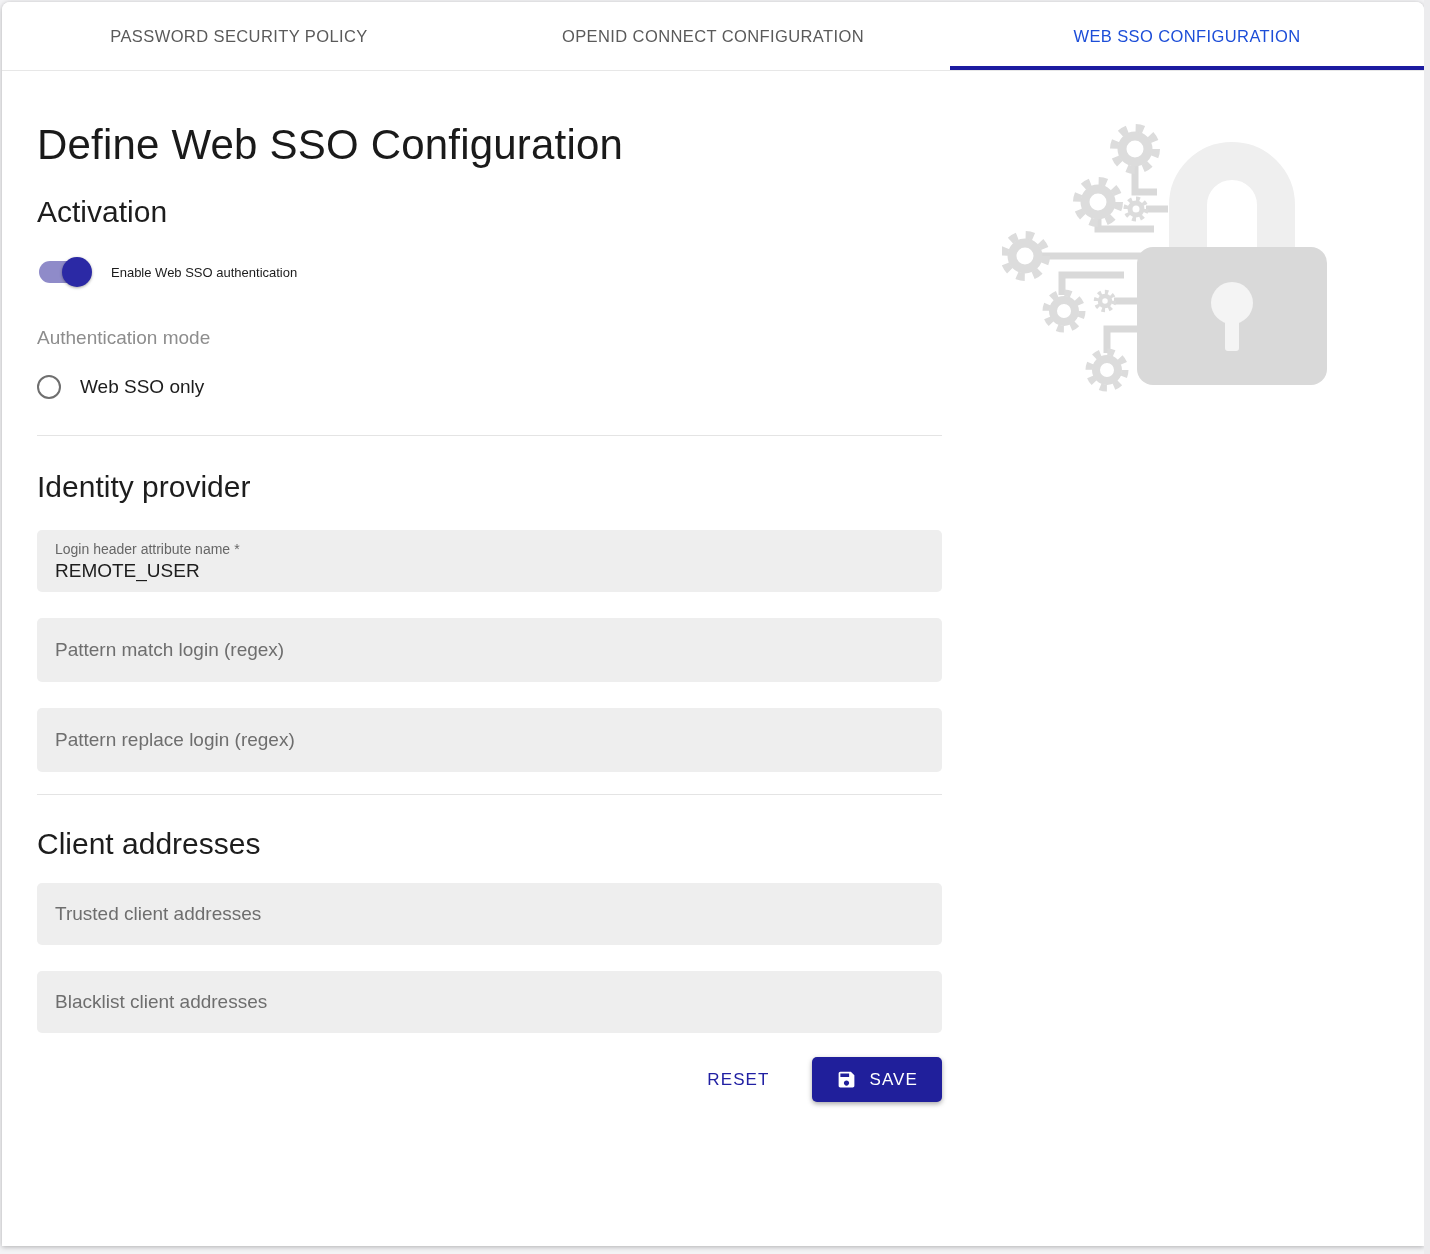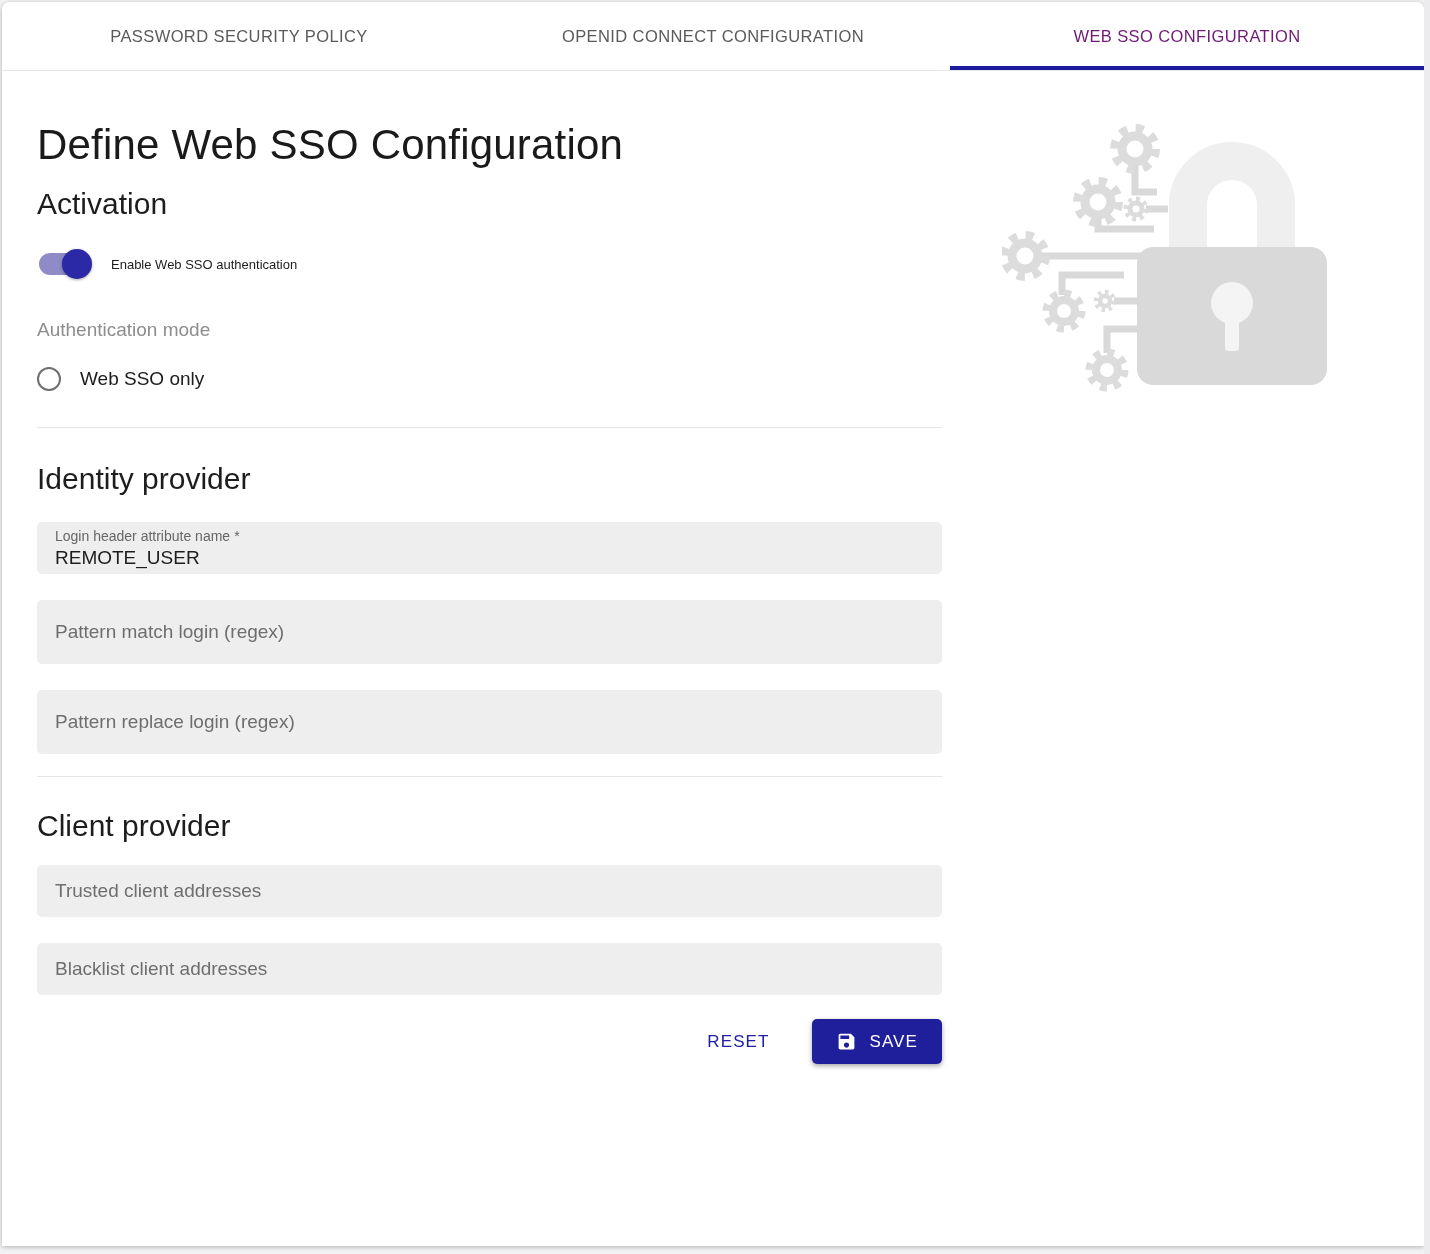--- a/index.html
+++ b/index.html
@@ -16,29 +16,29 @@
     box-shadow:0 1px 5px rgba(0,0,0,0.28);
     overflow:hidden;
   }
   
   .tabbar { display:flex; height:69px; border-bottom:1px solid #e7e7e7; background:#fff; }
   .tab {
     flex:1 1 0; background:none; border:none; cursor:pointer;
     font-family:"Liberation Sans", sans-serif; font-size:16.5px; font-weight:500;
     letter-spacing:0.4px; color:#5a5a5a; position:relative; text-transform:uppercase;
   }
-  .tab.active { color:#701a75; }
+  .tab.active { color:#1d4ed8; }
   .tab.active::after {
     content:""; position:absolute; left:0; right:0; bottom:0; height:4px; background:#1c1ba0;
   }
   
   .content { position:absolute; left:35px; top:81px; width:905px; }
   h1 { margin:38px 0 0 0; font-size:42px; font-weight:400; color:#1a1a1a; letter-spacing:0.2px; }
   h2 { margin:0; font-size:30px; font-weight:400; color:#1d1d1d; }
-  .h2-activation { margin-top:18px; }
+  .h2-activation { margin-top:26px; }
   .h2-idp       { margin-top:34px; }
   .h2-client    { margin-top:32px; }
 
   .toggle-row { margin-top:32px; display:flex; align-items:center; gap:24px; }
   .switch { position:relative; width:48px; height:22px; cursor:pointer; margin-left:2px; }
   .switch .track { display:block; width:48px; height:22px; border-radius:11px; background:#8f8bc9; }
   .switch .thumb {
     position:absolute; right:-5px; top:-4px; width:30px; height:30px; border-radius:50%;
     background:#2b29a5; box-shadow:0 1px 3px rgba(0,0,0,0.35);
   }
@@ -55,21 +55,21 @@
   .radio.selected { border-color:#14129e; }
   .radio.selected::after {
     content:""; position:absolute; inset:3px; border-radius:50%; background:#14129e;
   }
   .radio-label { font-size:19px; color:#1c1c1c; }
 
   .divider { border:none; border-top:1px solid #e4e4e4; margin:36px 0 0 0; width:905px; }
   .divider.d2 { margin-top:22px; }
 
   .field {
-    margin-top:26px; height:52px; background:#eeeeee; border-radius:5px;
+    margin-top:26px; height:62px; background:#eeeeee; border-radius:5px;
     padding:0 18px; display:flex; flex-direction:column; justify-content:center; cursor:text;
   }
   .field.tall { height:64px; }
   .field .mini-label { font-size:14px; color:#666666; margin-bottom:3px; display:flex; gap:4px; }
   .field input {
     border:none; background:transparent; outline:none; width:100%; padding:0;
     font-family:"Liberation Sans", sans-serif; font-size:19px; color:#1d1d1d;
   }
   .field input::placeholder { color:#6e6e6e; opacity:1; }
 
@@ -142,21 +142,21 @@
     <div class="field tall">
       <input type="text" placeholder="Pattern match login (regex)" style="">
     </div>
 
     <div class="field tall">
       <input type="text" placeholder="Pattern replace login (regex)" style="">
     </div>
 
     <hr class="divider d2">
 
-    <h2 class="h2-client">Client provider</h2>
+    <h2 class="h2-client">Client addresses</h2>
 
     <div class="field" style="margin-top:22px">
       <input type="text" placeholder="Trusted client addresses" style="">
     </div>
 
     <div class="field">
       <input type="text" placeholder="Blacklist client addresses" style="">
     </div>
 
     <div class="actions">

